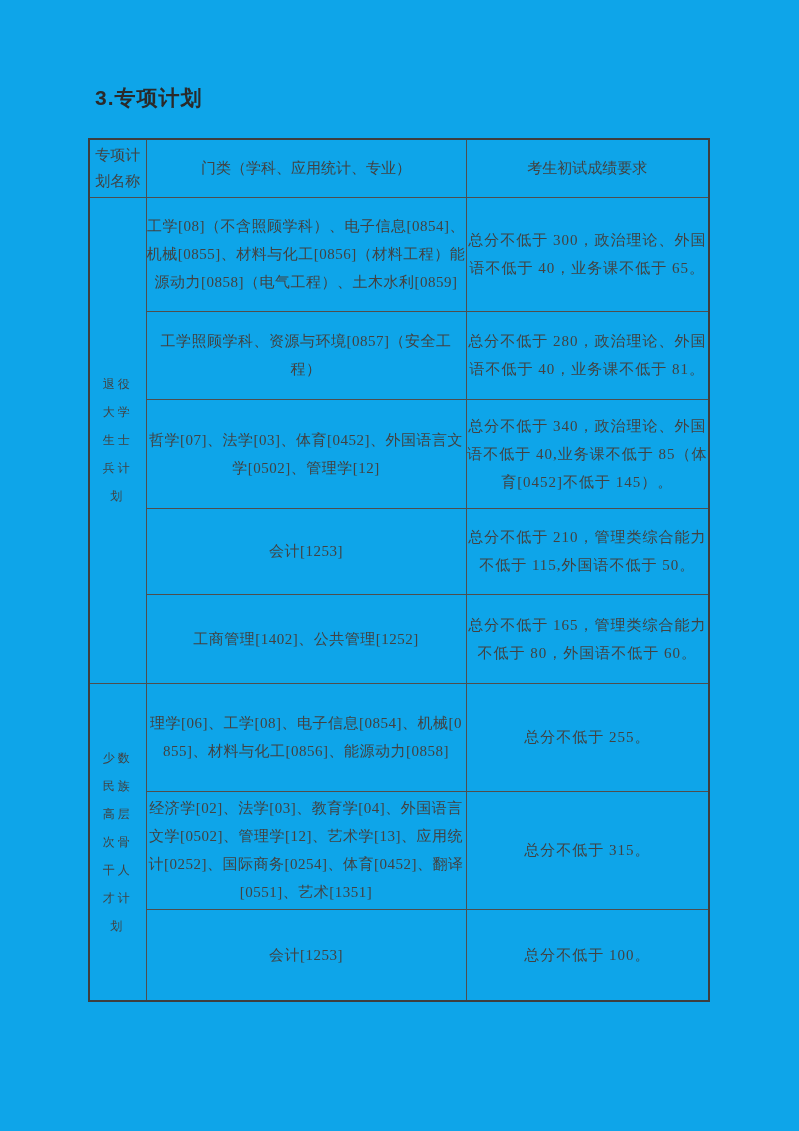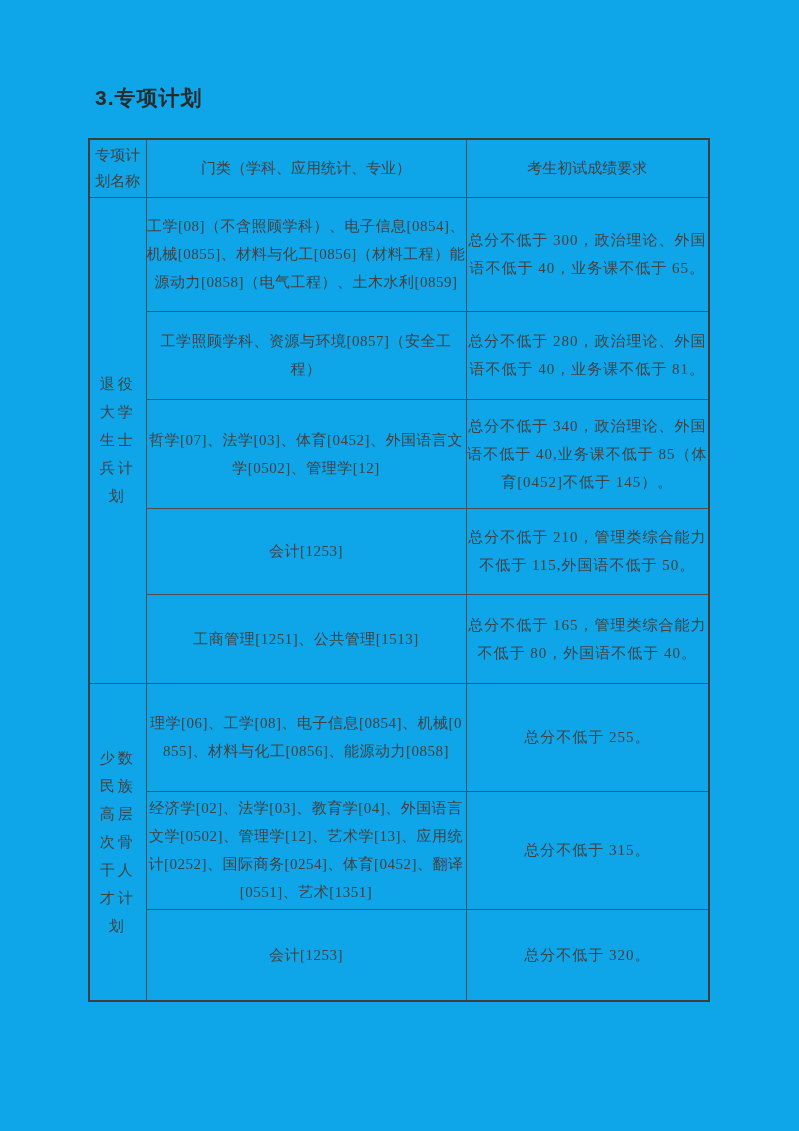--- a/index.html
+++ b/index.html
@@ -60,21 +60,21 @@
   }
 
   td.plan-cell { text-align: center; }
   .plan-vert {
     width: 38px;
     margin: 16px auto;
     text-align: center;
     word-break: break-all;
     letter-spacing: 3px;
     line-height: 28px;
-    font-size: 15px;
+    font-size: 12px;
   }
 
   td.cat {
     text-align: center;
     padding: 2px 4px 2px 7px;
     word-break: break-all;
     letter-spacing: 0.5px;
   }
   td.req {
     text-align: center;
@@ -128,35 +128,35 @@
     </tr>
     <tr class="rh3">
       <td class="cat">哲学[07]、法学[03]、体育[0452]、外国语言文学[0502]、管理学[12]</td>
       <td class="req">总分不低于 340，政治理论、外国语不低于 40,业务课不低于 85（体育[0452]不低于 145）。</td>
     </tr>
     <tr class="rh4">
       <td class="cat">会计[1253]</td>
       <td class="req">总分不低于 210，管理类综合能力不低于 115,外国语不低于 50。</td>
     </tr>
     <tr class="rh5">
-      <td class="cat">工商管理[1251]、公共管理[1513]</td>
-      <td class="req">总分不低于 165，管理类综合能力不低于 80，外国语不低于 40。</td>
+      <td class="cat">工商管理[1402]、公共管理[1252]</td>
+      <td class="req">总分不低于 165，管理类综合能力不低于 80，外国语不低于 60。</td>
     </tr>
 
     <tr class="rh6">
       <td class="plan-cell" rowspan="3">
         <div class="plan-vert">少数民族高层次骨干人才计划</div>
       </td>
       <td class="cat">理学[06]、工学[08]、电子信息[0854]、机械[0855]、材料与化工[0856]、能源动力[0858]</td>
       <td class="req">总分不低于 255。</td>
     </tr>
     <tr class="rh7">
       <td class="cat">经济学[02]、法学[03]、教育学[04]、外国语言文学[0502]、管理学[12]、艺术学[13]、应用统计[0252]、国际商务[0254]、体育[0452]、翻译[0551]、艺术[1351]</td>
       <td class="req">总分不低于 315。</td>
     </tr>
     <tr class="rh8">
       <td class="cat">会计[1253]</td>
-      <td class="req">总分不低于 320。</td>
+      <td class="req">总分不低于 100。</td>
     </tr>
   </tbody>
     </table>
 
 </div>
 
 </body></html>

